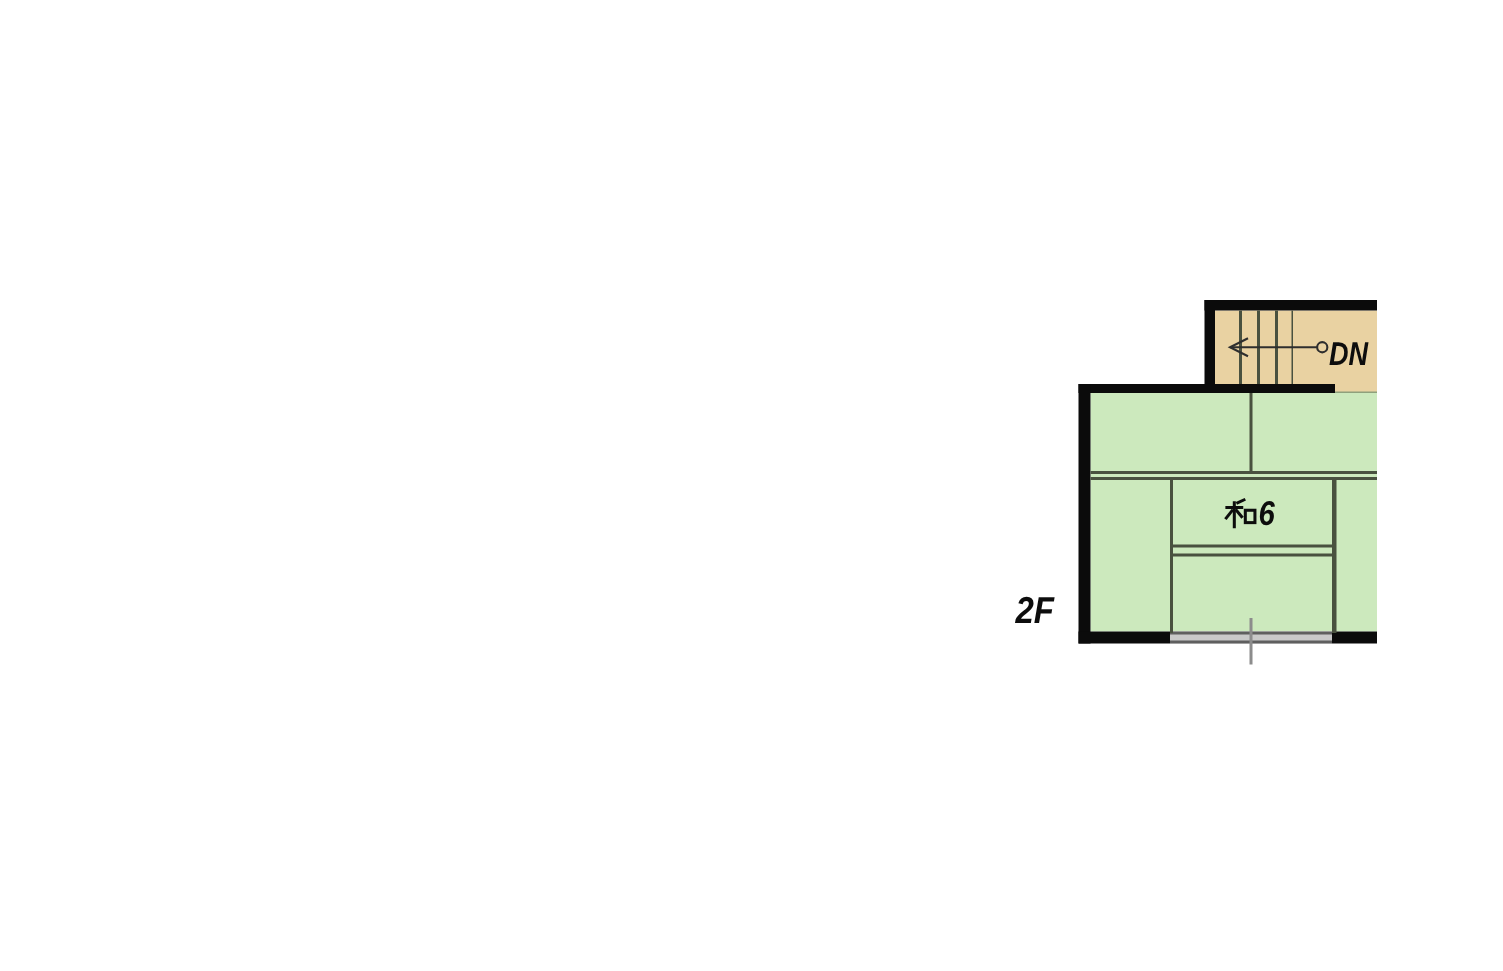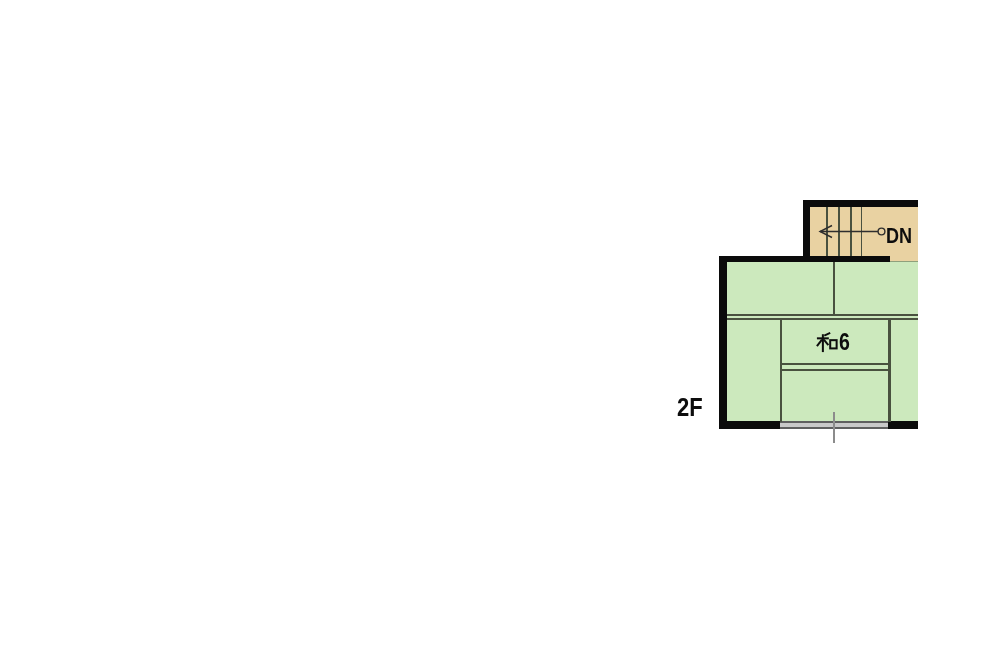--- a/index.html
+++ b/index.html
@@ -2,20 +2,21 @@
 <html style="--stairs-fill: #e9d2a2; --room-fill: #cce9bd; --wall: #0b0b0b; --pline: #49513f; --win-fill: #c9c9c9; --win-edge: #5f5f5f; --tick: #8c8c8c; --text: #0d0d0d;"><head>
 <meta charset="utf-8">
 <style>
   html,body{margin:0;padding:0;background:#ffffff;}
   .canvas{
     position:relative;
     width:918px;height:647px;
     background:#ffffff;
     overflow:hidden;
     font-family:"Liberation Sans","DejaVu Sans",sans-serif;
+    font-style:italic;
   }
   .abs{position:absolute;}
   .fill-stairs{background:var(--stairs-fill,#e9d2a2);}
   .fill-room{background:var(--room-fill,#cce9bd);}
   .wall{background:var(--wall,#0b0b0b);}
   .pline{background:var(--pline,#49513f);}
   .tread{background:var(--pline,#49513f);width:1.6px;top:207px;height:49px;}
   .tick{background:var(--tick,#8c8c8c);}
   .win{background:var(--win-fill,#c9c9c9);box-sizing:border-box;}
   .win-v{border-left:2px solid var(--win-edge,#5f5f5f);border-right:2px solid var(--win-edge,#5f5f5f);}

